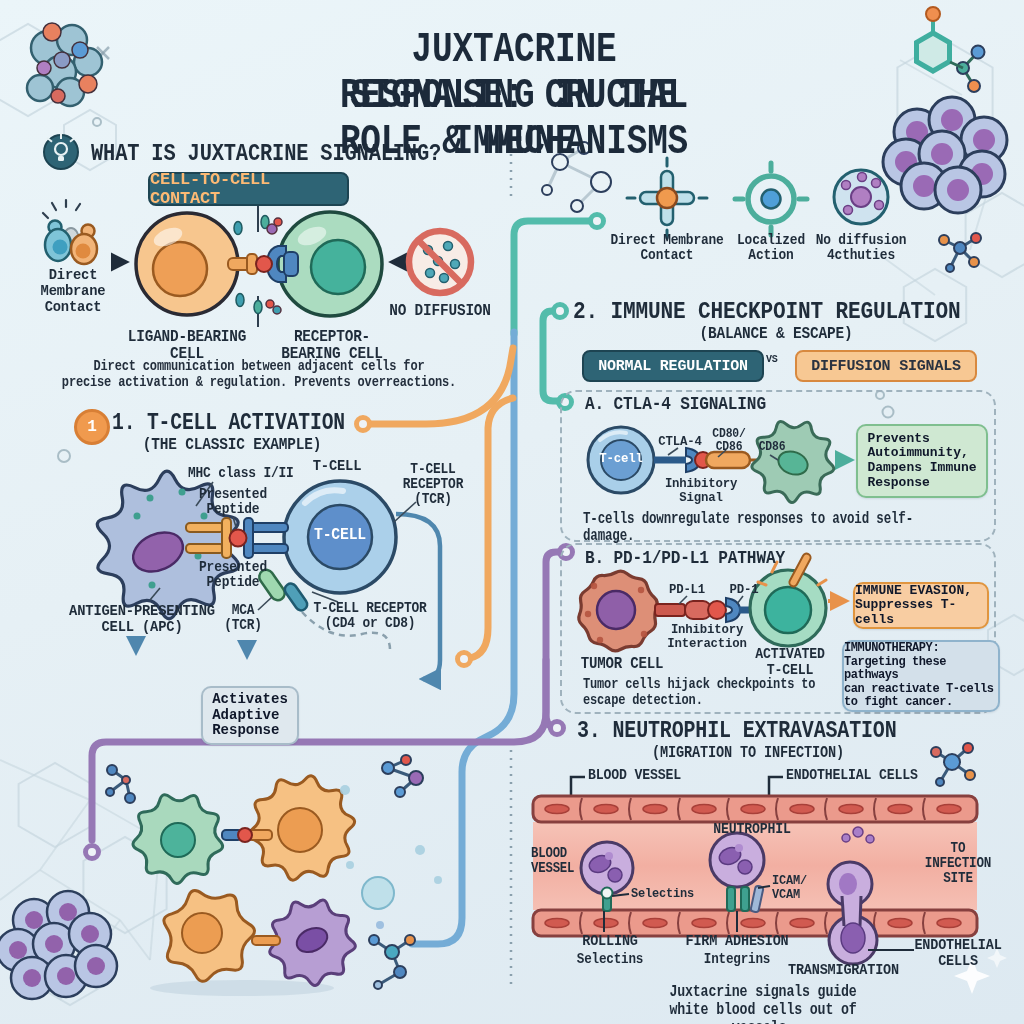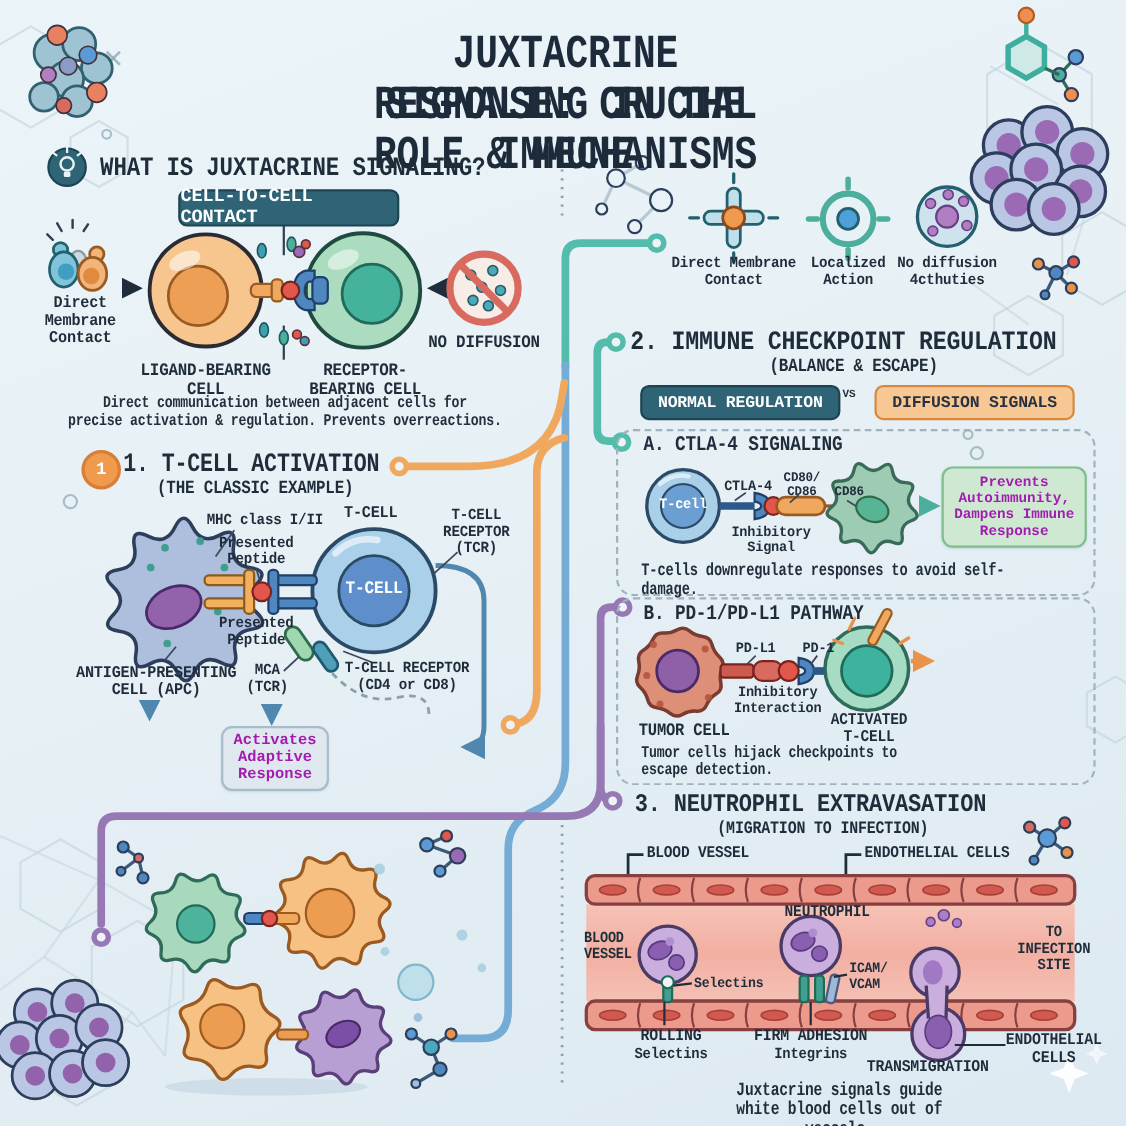--- a/index.html
+++ b/index.html
@@ -5,23 +5,23 @@
 html,body{margin:0;padding:0}
 #stage{position:relative;width:1024px;height:1024px;overflow:hidden;
   background:linear-gradient(160deg,#ebf5f9 0%,#e6f0f5 45%,#dde9f1 100%);
   font-family:Liberation Mono, monospace;color:#1f2c3a}
 #art{position:absolute;left:0;top:0;z-index:1}
 #ui{position:absolute;left:0;top:0;width:100%;height:100%;z-index:2}
 .t{position:absolute;font-weight:700;white-space:pre-line;line-height:1.07;letter-spacing:-.2px}
 .c{transform:translateX(-50%) scaleX(var(--sx,1));transform-origin:50% 0;text-align:center}
 .l{transform:scaleX(var(--sx,.9));transform-origin:0 0}
 .w{color:#fff}
-.box{position:absolute;display:flex;align-items:center;justify-content:center;text-align:center;
+.box{position:absolute;display:flex;align-items:center;justify-content:center;text-align:left;
   font-weight:700;white-space:pre-line;border-radius:10px;line-height:1.12;
-  background:#dfe8ee;border:2px solid #a8bcc9;color:#a21caf;box-shadow:0 1px 2px rgba(40,60,80,.12)}
+  background:#dfe8ee;border:2px solid #a8bcc9;color:#0f172a;box-shadow:0 1px 2px rgba(40,60,80,.12)}
 .dash{position:absolute;border:2px dashed #9fb2bd;border-radius:16px}
 .pill{position:absolute;display:flex;align-items:center;justify-content:center;font-weight:700;
   border-radius:8px;letter-spacing:-.2px}
 .badge1{position:absolute;display:flex;align-items:center;justify-content:center;font-weight:700;
   border-radius:50%;background:#f09a4e;border:3px solid #d87f35;color:#fff}
 </style>
 </head>
 <body>
 <div id="stage">
 
@@ -426,21 +426,21 @@
         <path d="M997,948 l3,7 l7,3 l-7,3 l-3,7 l-3,-7 l-7,-3 l7,-3 z" fill="#ffffff" opacity="0.6"></path>
       </g>
 </svg>
 
 <div id="ui">
 
   <div class="t c" style="left:514px;top:27px;font-size:43px;--sx:.8;color:#1c2a3a">JUXTACRINE SIGNALING IN THE IMMUNE</div>
   <div class="t c" style="left:514px;top:73px;font-size:43px;--sx:.8;color:#1c2a3a">RESPONSE: CRUCIAL ROLE &amp; MECHANISMS</div>
 
   <div class="t l" style="left:91px;top:141px;font-size:24px;--sx:.85">WHAT IS JUXTACRINE SIGNALING?</div>
-  <div class="pill" style="left:162px;top:172px;width:197px;height:30px;background:#2e6475;border:2.5px solid #1d4452;color:#ffffff;font-size:17px">CELL-TO-CELL CONTACT</div>
+  <div class="pill" style="left:148px;top:172px;width:197px;height:30px;background:#2e6475;border:2.5px solid #1d4452;color:#fdba74;font-size:17px">CELL-TO-CELL CONTACT</div>
   <div class="t c" style="left:73px;top:268px;font-size:15px;--sx:.92">Direct
 Membrane
 Contact</div>
   <div class="t c" style="left:187px;top:329px;font-size:16px;--sx:.9">LIGAND-BEARING
 CELL</div>
   <div class="t c" style="left:332px;top:329px;font-size:16px;--sx:.9">RECEPTOR-
 BEARING CELL</div>
   <div class="t c" style="left:440px;top:303px;font-size:16px;--sx:.9">NO DIFFUSION</div>
   <div class="t c" style="left:259px;top:359px;font-size:15px;--sx:.8;color:#242f3d">Direct communication between adjacent cells for
 precise activation &amp; regulation. Prevents overreactions.</div>
@@ -457,21 +457,21 @@
 (TCR)</div>
   <div class="t c w" style="left:340px;top:527px;font-size:16px;--sx:.92">T-CELL</div>
   <div class="t c" style="left:233px;top:560px;font-size:14px;--sx:.92">Presented
 Peptide</div>
   <div class="t c" style="left:243px;top:603px;font-size:14px;--sx:.92">MCA
 (TCR)</div>
   <div class="t c" style="left:370px;top:601px;font-size:14px;--sx:.92">T-CELL RECEPTOR
 (CD4 or CD8)</div>
   <div class="t c" style="left:142px;top:604px;font-size:15px;--sx:.92">ANTIGEN-PRESENTING
 CELL (APC)</div>
-  <div class="box" style="left:201px;top:660px;width:94px;height:55px;font-size:14px">Activates
+  <div class="box" style="left:201px;top:686px;width:94px;height:55px;font-size:14px">Activates
 Adaptive
 Response</div>
 
   <div class="t c" style="left:667px;top:233px;font-size:14px;--sx:.92">Direct Membrane
 Contact</div>
   <div class="t c" style="left:771px;top:233px;font-size:14px;--sx:.92">Localized
 Action</div>
   <div class="t c" style="left:861px;top:233px;font-size:14px;--sx:.92">No diffusion
 4cthuties</div>
 
@@ -498,20 +498,26 @@
 
   <div class="dash" style="left:560px;top:543px;width:432px;height:167px"></div>
   <div class="t l" style="left:585px;top:548px;font-size:19px;--sx:.85">B. PD-1/PD-L1 PATHWAY</div>
   <div class="t c" style="left:687px;top:583px;font-size:13px;--sx:.95">PD-L1</div>
   <div class="t c" style="left:744px;top:583px;font-size:13px;--sx:.95">PD-1</div>
   <div class="t c" style="left:707px;top:623px;font-size:13px;--sx:.95">Inhibitory
 Interaction</div>
   <div class="t c" style="left:622px;top:656px;font-size:16px;--sx:.88">TUMOR CELL</div>
   <div class="t c" style="left:790px;top:647px;font-size:15px;--sx:.88">ACTIVATED
 T-CELL</div>
+  <div class="box" style="left:853px;top:582px;width:132px;height:43px;font-size:13px;background:#f8cda2;border-color:#e0953f">IMMUNE EVASION,
+Suppresses T-cells</div>
+  <div class="box" style="left:842px;top:640px;width:154px;height:68px;font-size:12px;letter-spacing:-.4px;background:#d3e0ea;border-color:#8fb3cc">IMMUNOTHERAPY:
+Targeting these pathways
+can reactivate T-cells
+to fight cancer.</div>
   <div class="t l" style="left:583px;top:677px;font-size:15px;--sx:.8">Tumor cells hijack checkpoints to
 escape detection.</div>
 
   <div class="t l" style="left:577px;top:719px;font-size:23px;--sx:.87">3. NEUTROPHIL EXTRAVASATION</div>
   <div class="t c" style="left:748px;top:745px;font-size:16px;--sx:.85">(MIGRATION TO INFECTION)</div>
   <div class="t l" style="left:588px;top:768px;font-size:15px;--sx:.88">BLOOD VESSEL</div>
   <div class="t l" style="left:786px;top:768px;font-size:15px;--sx:.88">ENDOTHELIAL CELLS</div>
   <div class="t c" style="left:752px;top:822px;font-size:15px;--sx:.88">NEUTROPHIL</div>
   <div class="t l" style="left:531px;top:846px;font-size:14px;--sx:.88">BLOOD
 VESSEL</div>

